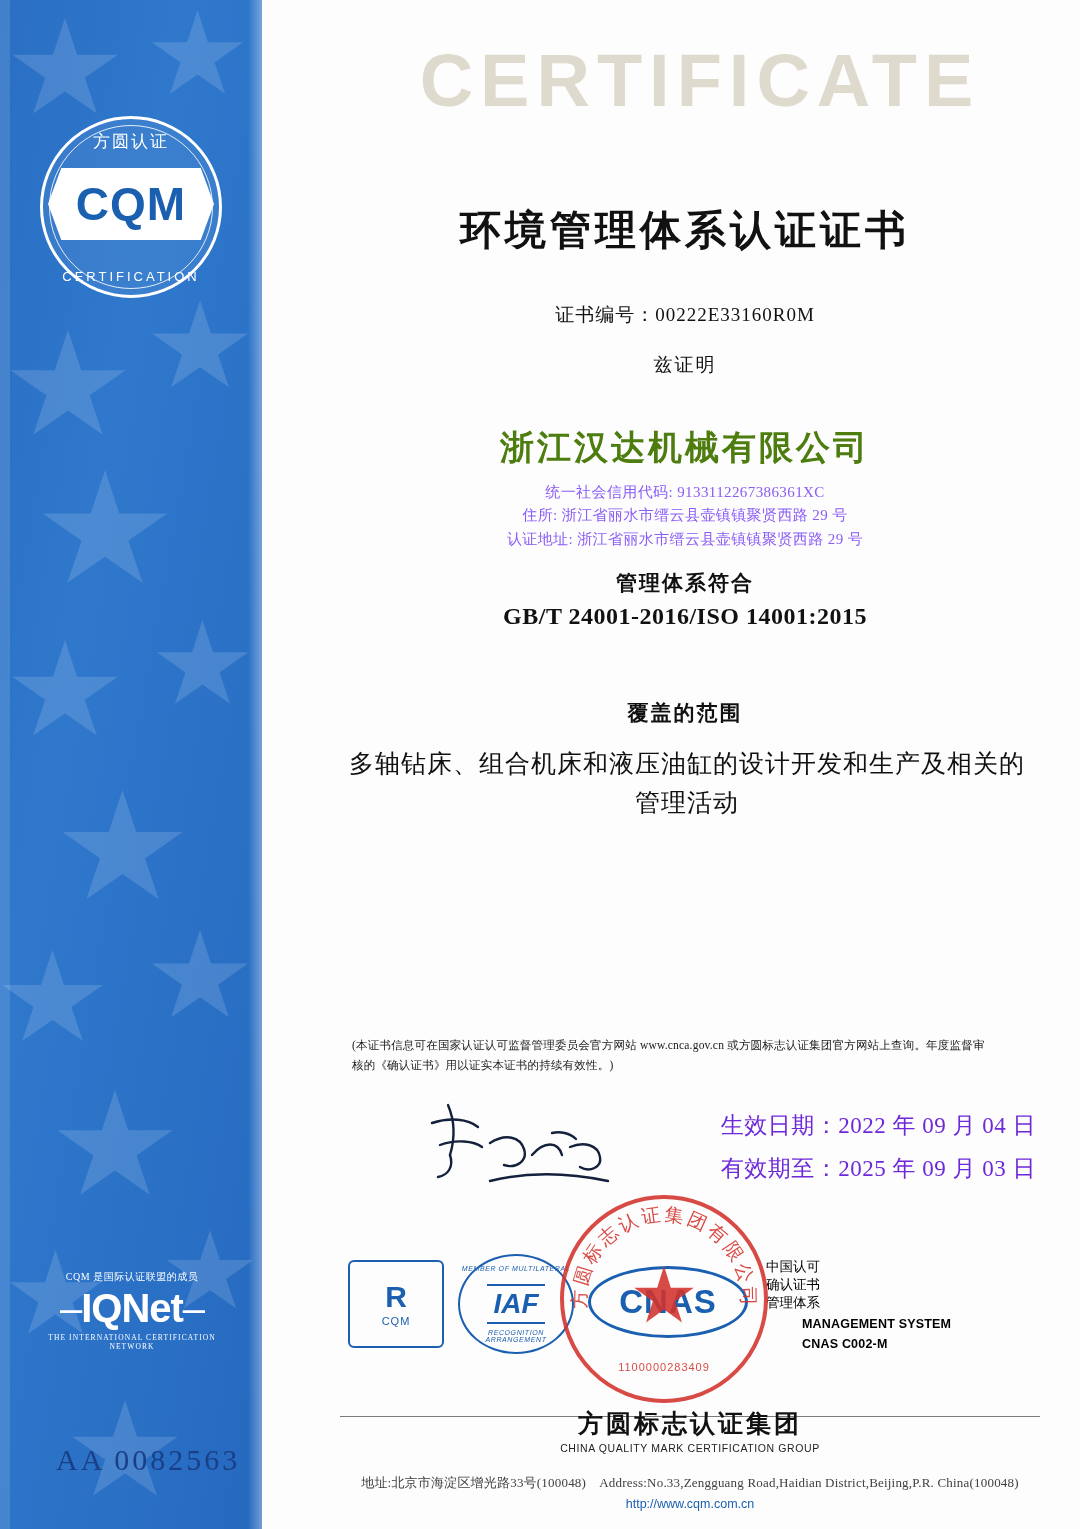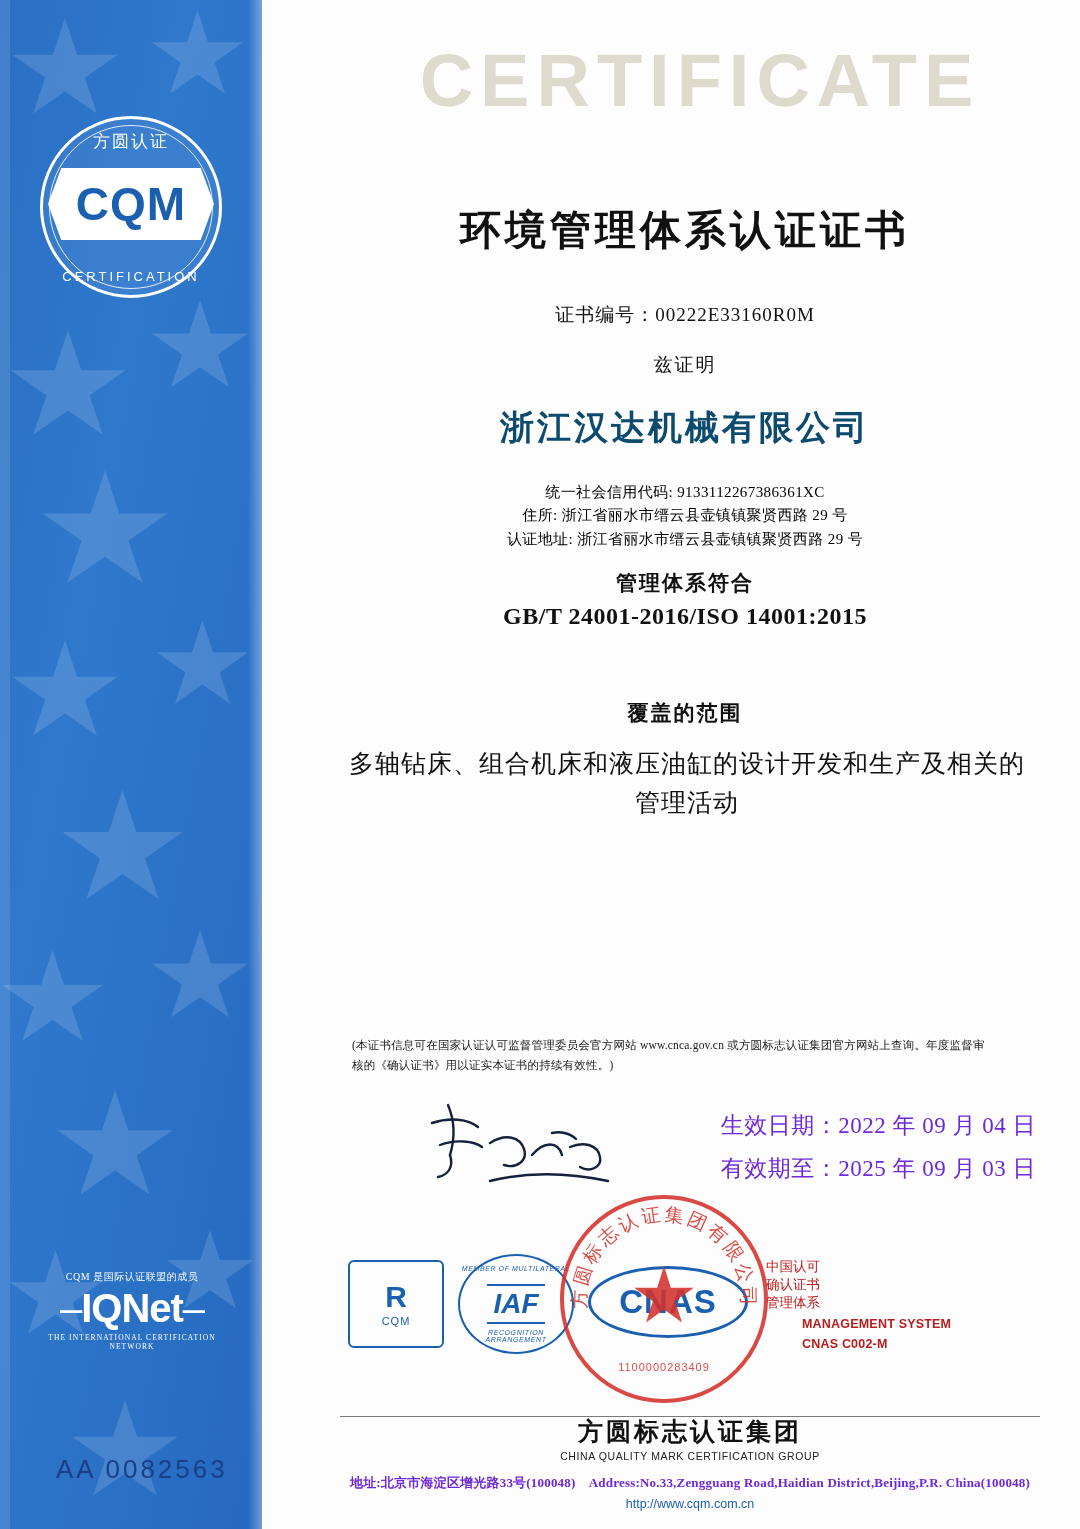--- a/index.html
+++ b/index.html
@@ -71,23 +71,23 @@
     position:absolute;left:28px;bottom:178px;width:208px;text-align:center;color:#fff;
   }
   .iqnet .cn{font-size:10px;letter-spacing:.5px;margin-bottom:4px;}
   .iqnet .mark{
     font-family:"Liberation Sans", sans-serif;
     font-weight:bold;font-size:40px;letter-spacing:-1px;line-height:1;
   }
   .iqnet .mark .dash{font-weight:normal;}
   .iqnet .tag{font-size:7.5px;letter-spacing:1.1px;margin-top:5px;}
   .serial{
-    position:absolute;left:56px;bottom:44px;
-    color:#1b3f86;font-family:Liberation Sans, sans-serif;
-    font-size:26px;letter-spacing:3px;
+    position:absolute;left:56px;bottom:52px;
+    color:#1b3f86;font-family:Liberation Serif, serif;
+    font-size:30px;letter-spacing:3px;
   }
   
   .watermark{
     position:absolute;left:370px;top:38px;width:660px;
     text-align:center;
     font-family:"Liberation Sans", sans-serif;
     font-weight:bold;font-size:74px;letter-spacing:7px;
     color:#d9d4c6;
     opacity:.85;
     white-space:nowrap;
@@ -102,26 +102,26 @@
   }
   .certno{
     position:absolute;top:295px;left:0;width:100%;text-align:center;
     font-size:19px;color:#111;letter-spacing:1px;
   }
   .hereby{
     position:absolute;top:345px;left:0;width:100%;text-align:center;
     font-size:19px;color:#111;letter-spacing:2px;
   }
   .company{
-    position:absolute;top:398px;left:0;width:100%;text-align:center;
-    font-size:34px;font-weight:bold;letter-spacing:3px;color:#0c4a6e;
+    position:absolute;top:418px;left:0;width:100%;text-align:center;
+    font-size:34px;font-weight:bold;letter-spacing:3px;color:#4d7c0f;
   }
   .idblock{
     position:absolute;top:474px;left:0;width:100%;text-align:center;
-    font-size:15px;line-height:1.55;color:#000000;letter-spacing:.4px;
+    font-size:15px;line-height:1.55;color:#8b5cf6;letter-spacing:.4px;
   }
   .conform{
     position:absolute;top:562px;left:0;width:100%;text-align:center;
     font-size:21px;font-weight:bold;color:#111;letter-spacing:2px;
   }
   .standard{
     position:absolute;top:596px;left:0;width:100%;text-align:center;
     font-size:24px;font-weight:bold;color:#111;letter-spacing:.5px;
     font-family:"Liberation Serif", serif;
   }
@@ -180,21 +180,21 @@
   .cnas .oval{
     position:absolute;inset:0;border:3px solid #1b5fb0;border-radius:50%;
   }
   .cnas .txt{
     position:absolute;inset:0;display:flex;align-items:center;justify-content:center;
     font-family:"Liberation Sans", sans-serif;font-weight:bold;font-size:33px;color:#1b5fb0;
     letter-spacing:1px;
   }
   .cnasinfo{
     position:absolute;left:418px;top:6px;width:200px;
-    font-size:13px;line-height:1.45;color:#b91c1c;
+    font-size:13px;line-height:1.45;color:#000000;
     font-family:"Liberation Sans", sans-serif;
   }
   .cnasinfo .cn{font-size:13.5px;line-height:1.35;font-family:"Liberation Serif", serif;}
   .cnasinfo .en{font-size:12.5px;font-weight:bold;letter-spacing:.2px;margin-top:2px;padding-left:36px;}
   
   .seal{
     position:absolute;left:560px;top:1195px;width:200px;height:200px;
     border-radius:50%;
     border:4px solid #d4322c;
     color:#d4322c;
@@ -218,21 +218,21 @@
     position:absolute;left:300px;bottom:18px;width:780px;text-align:center;
   }
   .footer .org{
     font-size:25px;font-weight:bold;letter-spacing:3px;color:#111;
   }
   .footer .orgen{
     font-size:10.5px;letter-spacing:.6px;color:#222;margin-top:2px;
     font-family:"Liberation Sans", sans-serif;
   }
   .footer .addr{
-    font-size:13px;color:#6d28d9;margin-top:12px;letter-spacing:.2px;font-weight:bold;
+    font-size:13px;color:#404040;margin-top:20px;letter-spacing:.2px;
   }
   .footer .web{
     font-size:12.5px;color:#1b5fb0;margin-top:5px;
     font-family:"Liberation Sans", sans-serif;
   }
 </style>
 </head>
 <body>
 
 <div class="page">

